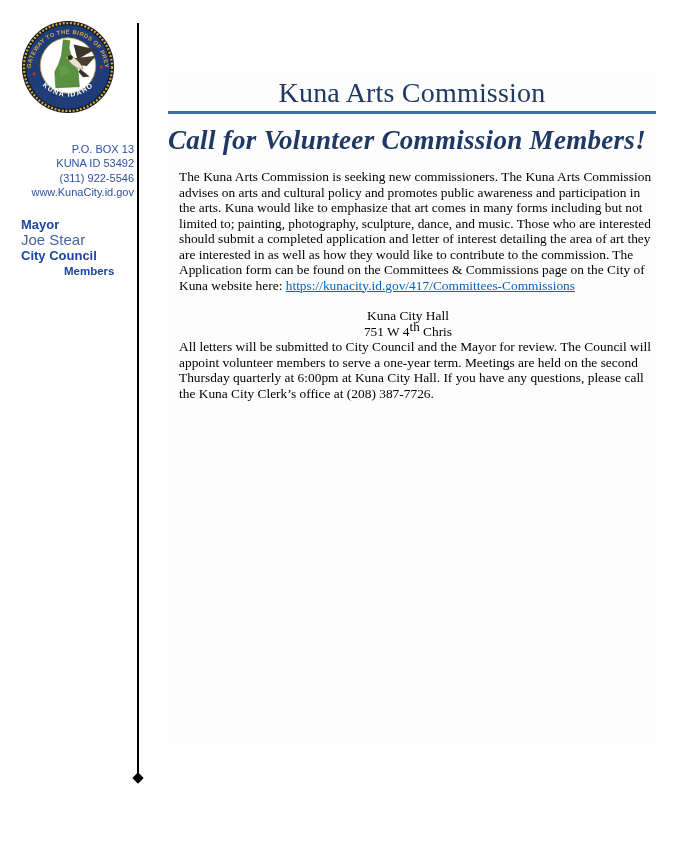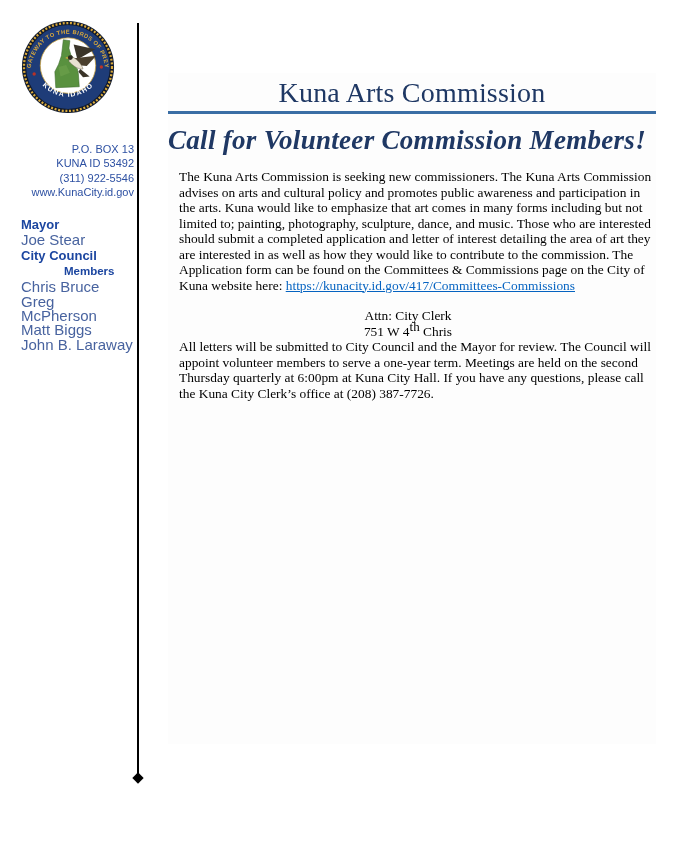--- a/index.html
+++ b/index.html
@@ -97,40 +97,34 @@
       <div>KUNA ID 53492</div>
       <div>(311) 922-5546</div>
       <div>www.KunaCity.id.gov</div>
     </div>
 
     <div class="sb-heading mayor-heading">Mayor</div>
     <div class="sb-name">Joe Stear</div>
 
     <div class="sb-heading council-heading">City Council</div>
     <div class="sb-subheading">Members</div>
-    <div class="council-names">
-      <div class="sb-name">Chris Bruce</div>
-      <div class="sb-name">Greg McPherson</div>
-      <div class="sb-name">Matt Biggs</div>
-      <div class="sb-name">John B. Laraway</div>
-    </div>
   </aside>
 
   <div class="vline"></div>
   <div class="vline-diamond"></div>
 
   <main class="panel">
     <h1 class="title">Kuna Arts Commission</h1>
     <div class="title-rule"></div>
     <h2 class="subtitle">Call for Volunteer Commission Members!</h2>
 
     <p class="bodytext p1"><span>The Kuna Arts Commission is seeking new commissioners. The Kuna Arts Commission advises on arts and cultural policy and promotes public awareness and participation in the arts. Kuna would like to emphasize that art comes in many forms including but not limited to; painting, photography, sculpture, dance, and music. Those who are interested should submit a completed application and letter of interest detailing the area of art they are interested in as well as how they would like to contribute to the commission. The Application form can be found on the Committees &amp; Commissions page on the City of Kuna website here: </span><a class="link" href="#">https://kunacity.id.gov/417/Committees-Commissions</a></p>
 
 
     <div class="address">
-      <div>Attn: City Clerk</div>
+      <div>Kuna City Hall</div>
       <div><span>751 W 4</span><sup>th</sup><span> Chris</span></div>
     </div>
 
     <p class="bodytext p2">All letters will be submitted to City Council and the Mayor for review. The Council will appoint volunteer members to serve a one-year term. Meetings are held on the second Thursday quarterly at 6:00pm at Kuna City Hall. If you have any questions, please call the Kuna City Clerk’s office at (208) 387-7726.</p>
   </main>
 
 </div>
 
 </body></html>

